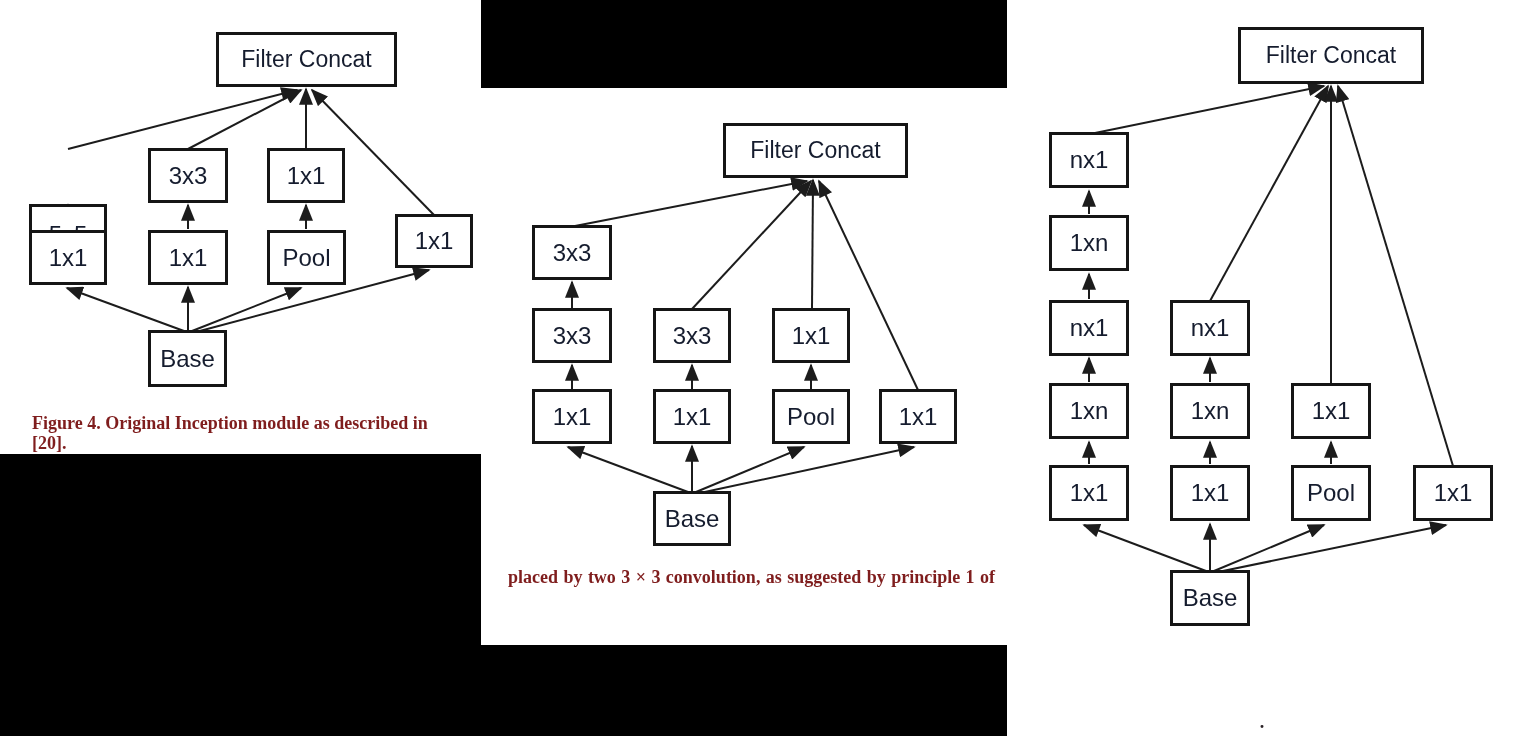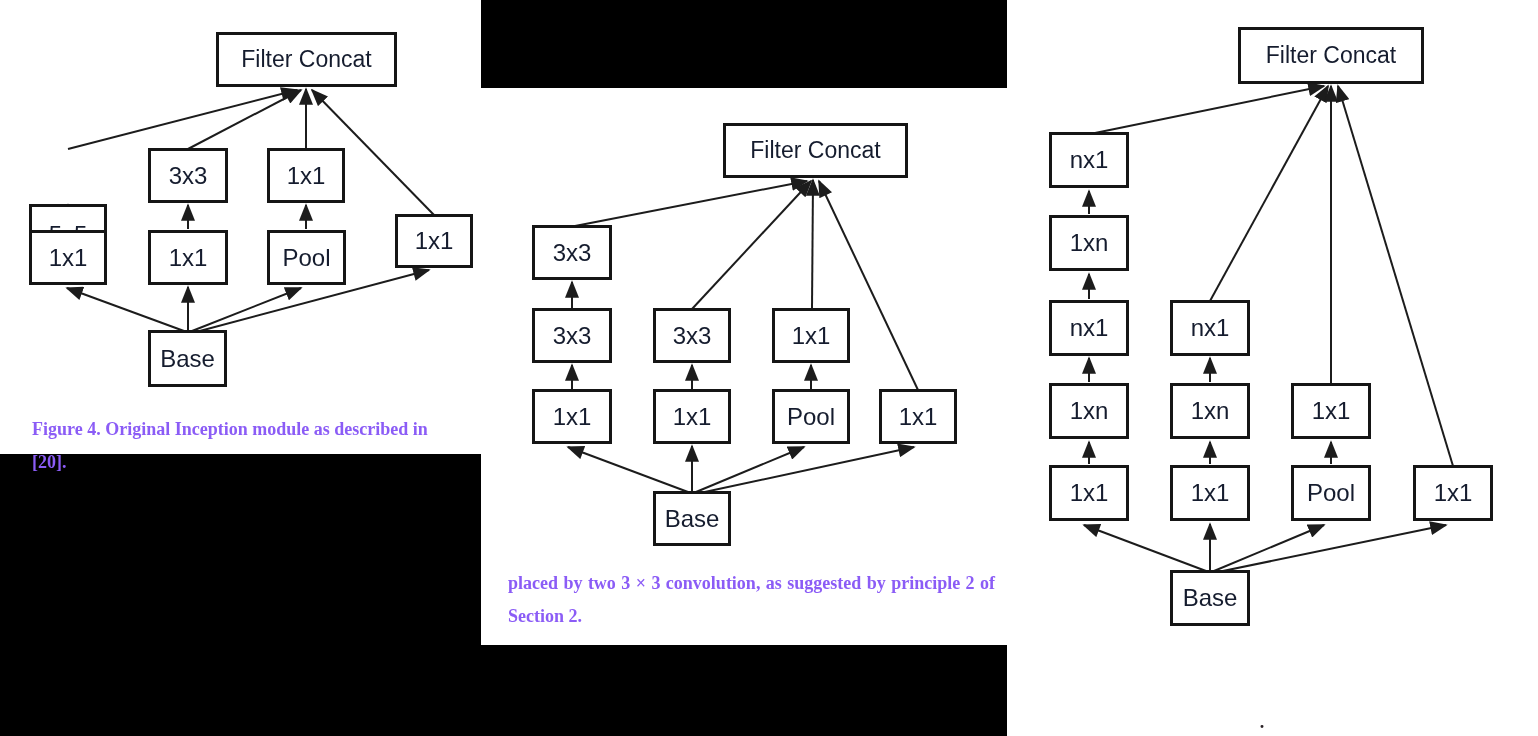--- a/index.html
+++ b/index.html
@@ -34,22 +34,22 @@
     color: #151c2e;
     letter-spacing: 0px;
     line-height: 1;
   }
   .node.concat { font-size: 23px; }
   .caption {
     position: absolute;
     font-family: "Liberation Serif", serif;
     font-weight: 600;
     font-size: 18px;
-    color: #8b5cf6;
-    line-height: 33px;
+    color: #7f1d1d;
+    line-height: 20px;
   }
   .caption .jline {
     text-align: justify;
     text-align-last: justify;
   }
   .caption .lline { text-align: left; }
   .trailing-dot {
     position: absolute;
     font-family: "Liberation Serif", serif;
     font-weight: 700;
@@ -130,22 +130,21 @@
     <div class="node" style="left:51px; top:220px; width:80px; height:55px;">3x3</div>
     <div class="node" style="left:172px; top:220px; width:78px; height:55px;">3x3</div>
     <div class="node" style="left:291px; top:220px; width:78px; height:55px;">1x1</div>
     <div class="node" style="left:51px; top:301px; width:80px; height:55px;">1x1</div>
     <div class="node" style="left:172px; top:301px; width:78px; height:55px;">1x1</div>
     <div class="node" style="left:291px; top:301px; width:78px; height:55px;">Pool</div>
     <div class="node" style="left:398px; top:301px; width:78px; height:55px;">1x1</div>
     <div class="node" style="left:172px; top:403px; width:78px; height:55px;">Base</div>
 
     <div class="caption" style="left:27px; top:479px; width:487px;">
-      <div class="jline">placed by two 3 × 3 convolution, as suggested by principle 2 of</div>
-      <div class="lline">Section 2.</div>
+      <div class="jline">placed by two 3 × 3 convolution, as suggested by principle 1 of</div>
     </div>
   </section>
 
   <section class="panel" style="left:1007px; top:0px; width:531px; height:736px;">
     <svg class="wires" width="531" height="736">
       <defs>
         <marker id="ah6" viewBox="0 0 10 8" refX="9" refY="4" markerWidth="9" markerHeight="7" orient="auto">
           <path d="M0,0 L10,4 L0,8 z" fill="#1c1c1c"></path>
         </marker>
       </defs>

